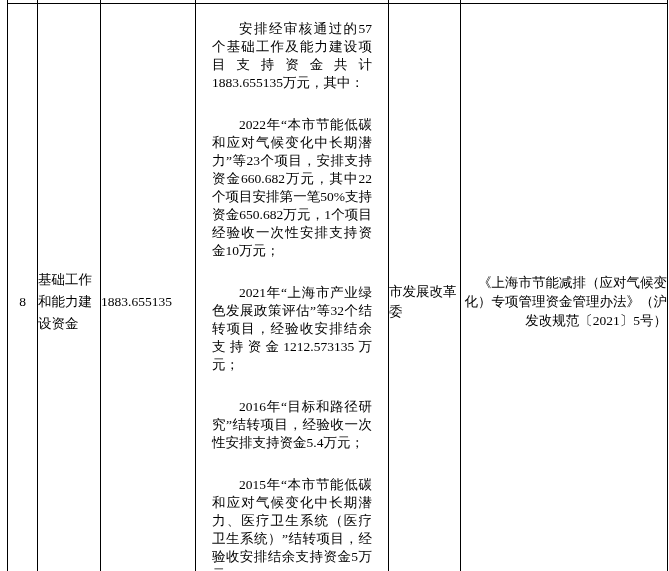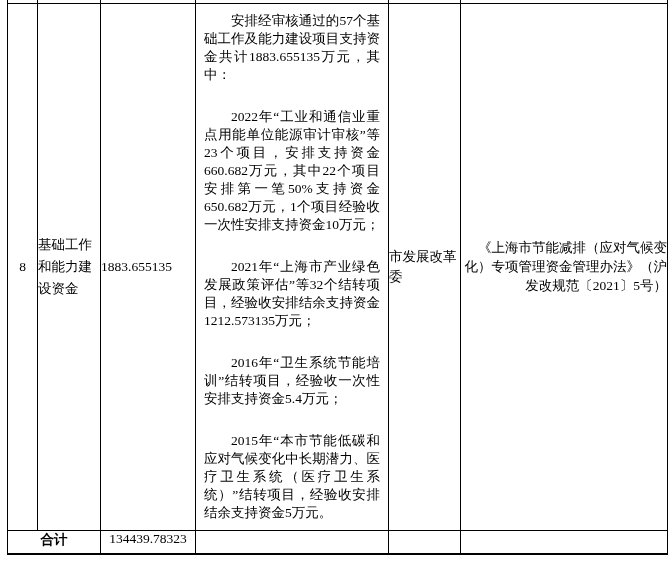--- a/index.html
+++ b/index.html
@@ -51,21 +51,21 @@
     font-size: 14px;
   }
   td.cell-details {
     vertical-align: top;
     padding: 7px 4px 0 4px;
     font-size: 13px;
     line-height: 18px;
     text-align: justify;
   }
   td.cell-details p.para {
-    margin: 8px;
+    margin: 16px;
     text-indent: 2em;
   }
   td.cell-details p.para + p.para {
     margin-top: 24px;
   }
   td.cell-dept {
     padding: 0 6px;
     line-height: 20px;
     text-align: left;
   }
@@ -115,23 +115,23 @@
         <td></td>
         <td></td>
       </tr>
       <tr class="main-row">
         <td class="cell-no">8</td>
         <td class="cell-name">基础工作和能力建设资金</td>
         <td class="cell-amount">1883.655135</td>
         <td class="cell-details">
           <div>
               <p class="para">安排经审核通过的57个基础工作及能力建设项目支持资金共计1883.655135万元，其中：</p>
-              <p class="para">2022年“工业和通信业重点用能单位能源审计审核”等23个项目，安排支持资金660.682万元，其中22个项目安排第一笔50%支持资金650.682万元，1个项目经验收一次性安排支持资金10万元；</p>
+              <p class="para">2022年“本市节能低碳和应对气候变化中长期潜力”等23个项目，安排支持资金660.682万元，其中22个项目安排第一笔50%支持资金650.682万元，1个项目经验收一次性安排支持资金10万元；</p>
               <p class="para">2021年“上海市产业绿色发展政策评估”等32个结转项目，经验收安排结余支持资金1212.573135万元；</p>
-              <p class="para">2016年“卫生系统节能培训”结转项目，经验收一次性安排支持资金5.4万元；</p>
+              <p class="para">2016年“目标和路径研究”结转项目，经验收一次性安排支持资金5.4万元；</p>
               <p class="para">2015年“本市节能低碳和应对气候变化中长期潜力、医疗卫生系统（医疗卫生系统）”结转项目，经验收安排结余支持资金5万元。</p>
             </div>
         </td>
         <td class="cell-dept">市发展改革委</td>
         <td class="cell-policy">《上海市节能减排（应对气候变化）专项管理资金管理办法》（沪发改规范〔2021〕5号）</td>
       </tr>
       <tr class="total-row">
         <td class="cell-total-label" colspan="2">合计</td>
         <td class="cell-total-amount">134439.78323</td>
         <td></td>

